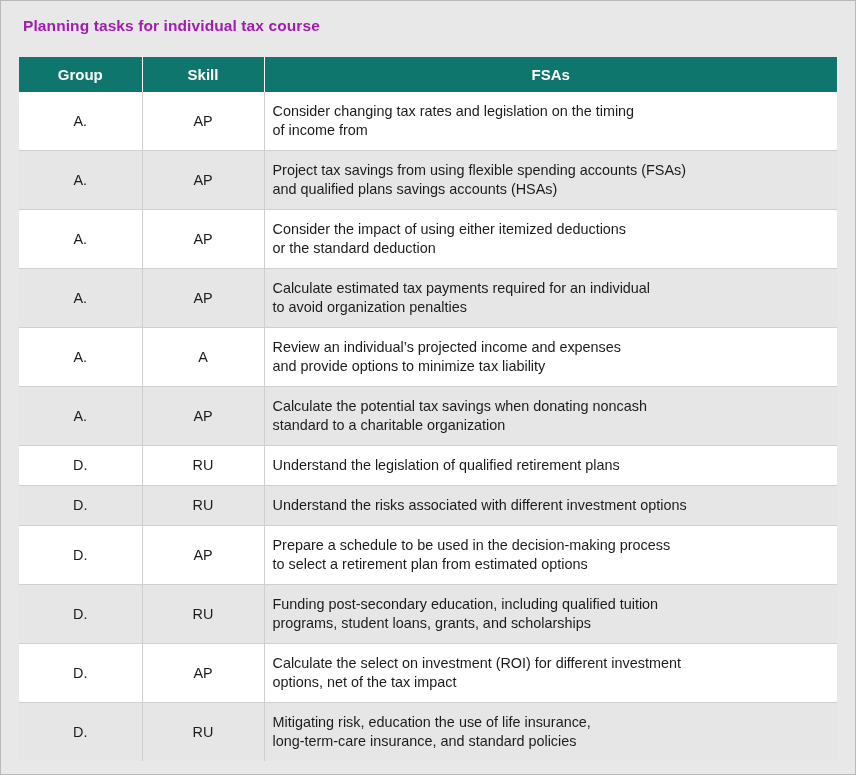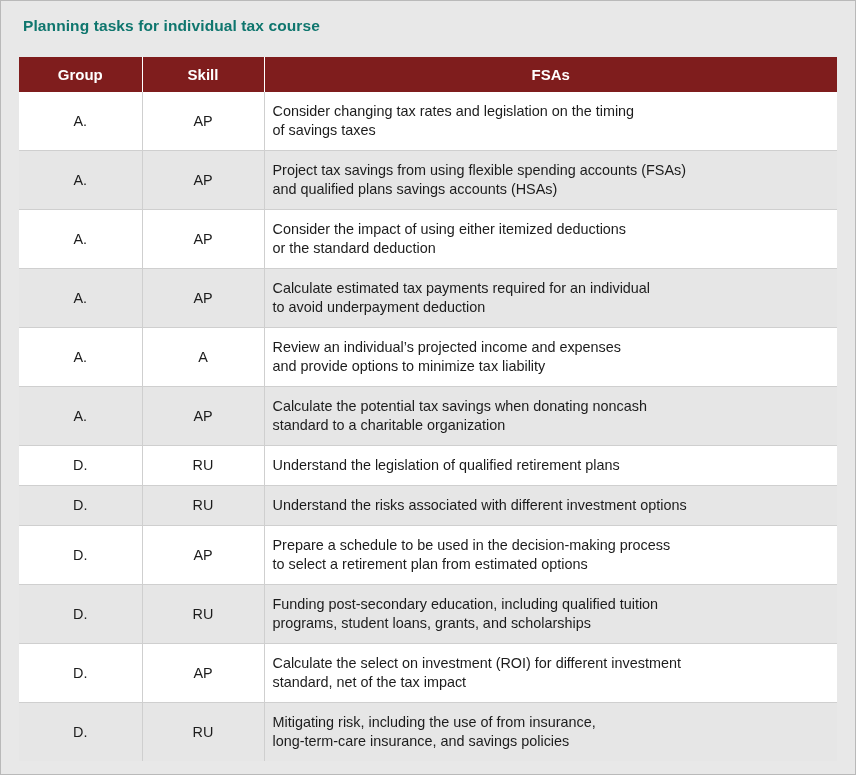--- a/index.html
+++ b/index.html
@@ -16,41 +16,41 @@
     box-sizing: border-box;
     width: 856px;
     height: 775px;
     background: #e8e8e8;
     border: 1px solid #b9b9b9;
     padding: 14px 18px 12px 18px;
     display: flex;
     flex-direction: column;
   }
   .fig-title {
-    color: #0f766e;
+    color: #a21caf;
     font-size: 15.5px;
     font-weight: bold;
     letter-spacing: 0.1px;
     padding: 2px 2px 10px 4px;
   }
   .title-rule {
     height: 2px;
     background: #146b4f;
     margin: 0 2px 12px 2px;
   }
   table.blueprint {
     border-collapse: collapse;
     width: 100%;
     table-layout: fixed;
     background: #ffffff;
     font-size: 14.4px;
     color: #1c1c1c;
   }
   table.blueprint thead th {
-    background: #7f1d1d;
+    background: #0f766e;
     color: #ffffff;
     font-weight: bold;
     font-size: 15px;
     padding: 9px 6px;
     text-align: center;
     border-right: 1px solid #ffffff;
   }
   table.blueprint thead th:last-child {
     border-right: none;
   }
@@ -100,21 +100,21 @@
         <th>Skill</th>
         <th>FSAs</th>
       </tr>
     </thead>
     <tbody id="table-body">
         <tr class="plain">
           <td class="cell-center">A.</td>
           <td class="cell-center">AP</td>
           <td class="cell-task">
             <span class="task-line">Consider changing tax rates and legislation on the timing</span>
-            <span class="task-line">of savings taxes</span>
+            <span class="task-line">of income from</span>
           </td>
         </tr>
         <tr class="shaded">
           <td class="cell-center">A.</td>
           <td class="cell-center">AP</td>
           <td class="cell-task">
             <span class="task-line">Project tax savings from using flexible spending accounts (FSAs)</span>
             <span class="task-line">and qualified plans savings accounts (HSAs)</span>
           </td>
         </tr>
@@ -124,21 +124,21 @@
           <td class="cell-task">
             <span class="task-line">Consider the impact of using either itemized deductions</span>
             <span class="task-line">or the standard deduction</span>
           </td>
         </tr>
         <tr class="shaded">
           <td class="cell-center">A.</td>
           <td class="cell-center">AP</td>
           <td class="cell-task">
             <span class="task-line">Calculate estimated tax payments required for an individual</span>
-            <span class="task-line">to avoid underpayment deduction</span>
+            <span class="task-line">to avoid organization penalties</span>
           </td>
         </tr>
         <tr class="plain">
           <td class="cell-center">A.</td>
           <td class="cell-center">A</td>
           <td class="cell-task">
             <span class="task-line">Review an individual’s projected income and expenses</span>
             <span class="task-line">and provide options to minimize tax liability</span>
           </td>
         </tr>
@@ -178,29 +178,29 @@
           <td class="cell-task">
             <span class="task-line">Funding post-secondary education, including qualified tuition</span>
             <span class="task-line">programs, student loans, grants, and scholarships</span>
           </td>
         </tr>
         <tr class="plain">
           <td class="cell-center">D.</td>
           <td class="cell-center">AP</td>
           <td class="cell-task">
             <span class="task-line">Calculate the select on investment (ROI) for different investment</span>
-            <span class="task-line">standard, net of the tax impact</span>
-          </td>
-        </tr>
-        <tr class="shaded">
-          <td class="cell-center">D.</td>
-          <td class="cell-center">RU</td>
-          <td class="cell-task">
-            <span class="task-line">Mitigating risk, including the use of from insurance,</span>
-            <span class="task-line">long-term-care insurance, and savings policies</span>
+            <span class="task-line">options, net of the tax impact</span>
+          </td>
+        </tr>
+        <tr class="shaded">
+          <td class="cell-center">D.</td>
+          <td class="cell-center">RU</td>
+          <td class="cell-task">
+            <span class="task-line">Mitigating risk, education the use of life insurance,</span>
+            <span class="task-line">long-term-care insurance, and standard policies</span>
           </td>
         </tr>
       </tbody>
   </table>
 
   <div class="source">Source: AICPA Uniform CPA Examination Blueprints (Sept. 12, 2024).</div>
 
 </div>
 
 </body></html>

